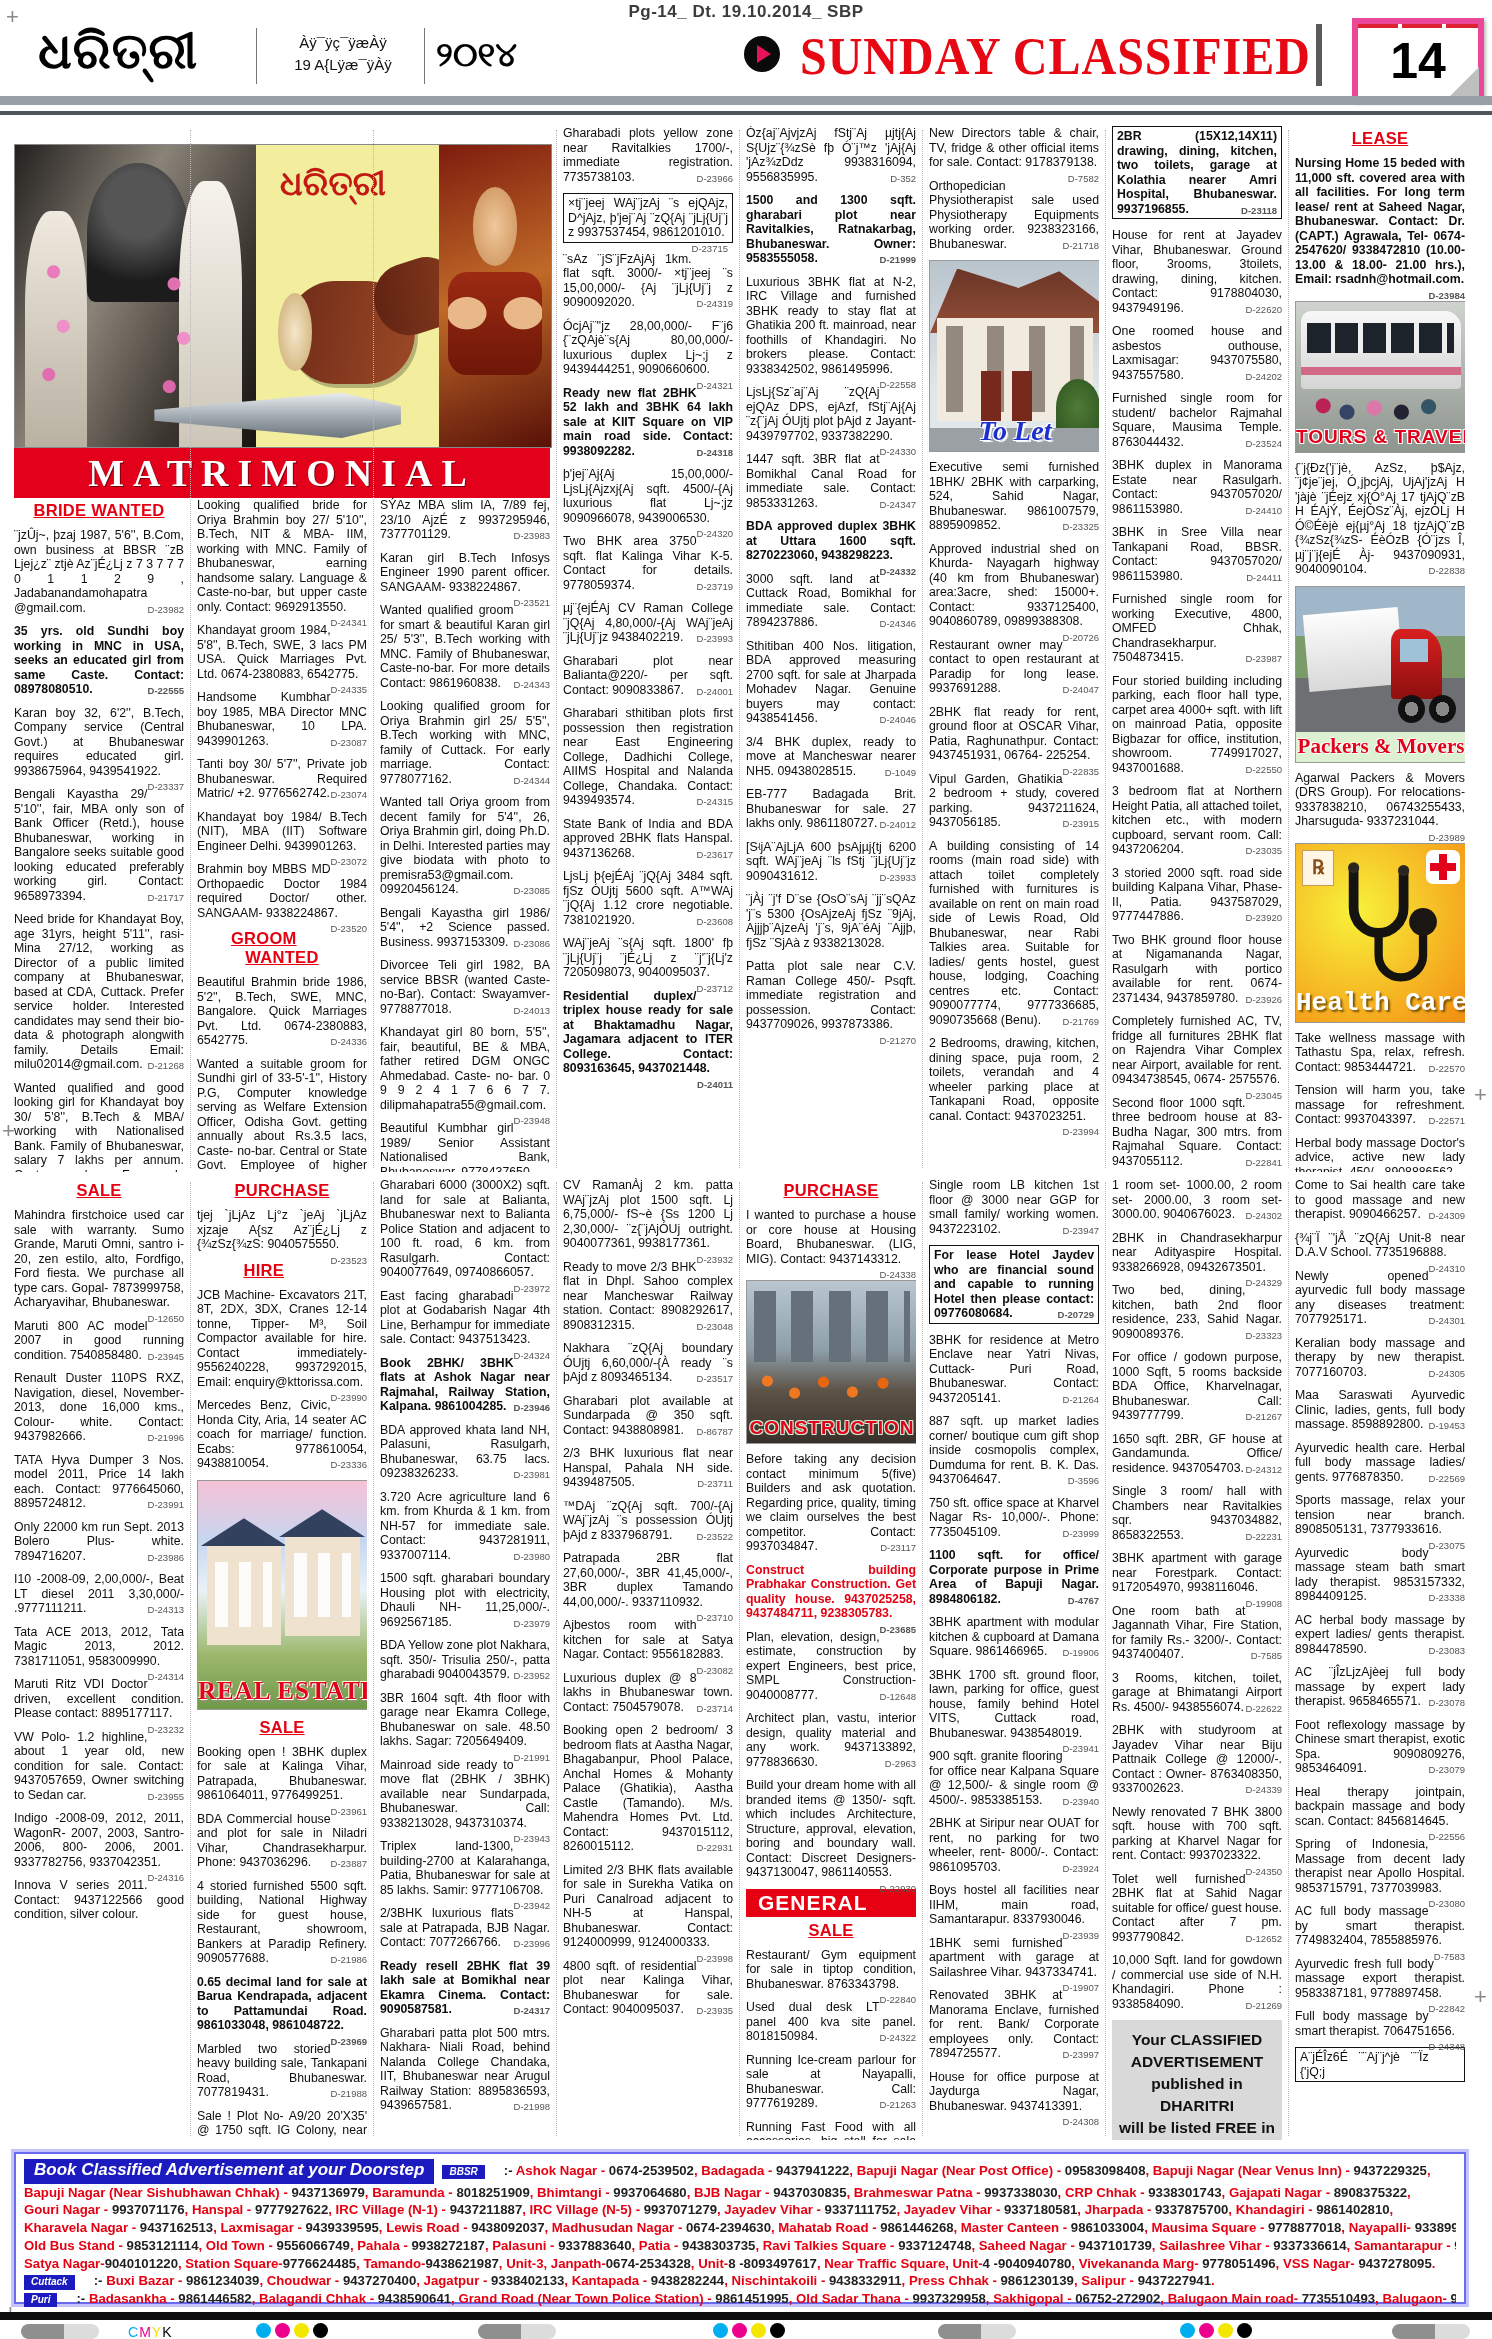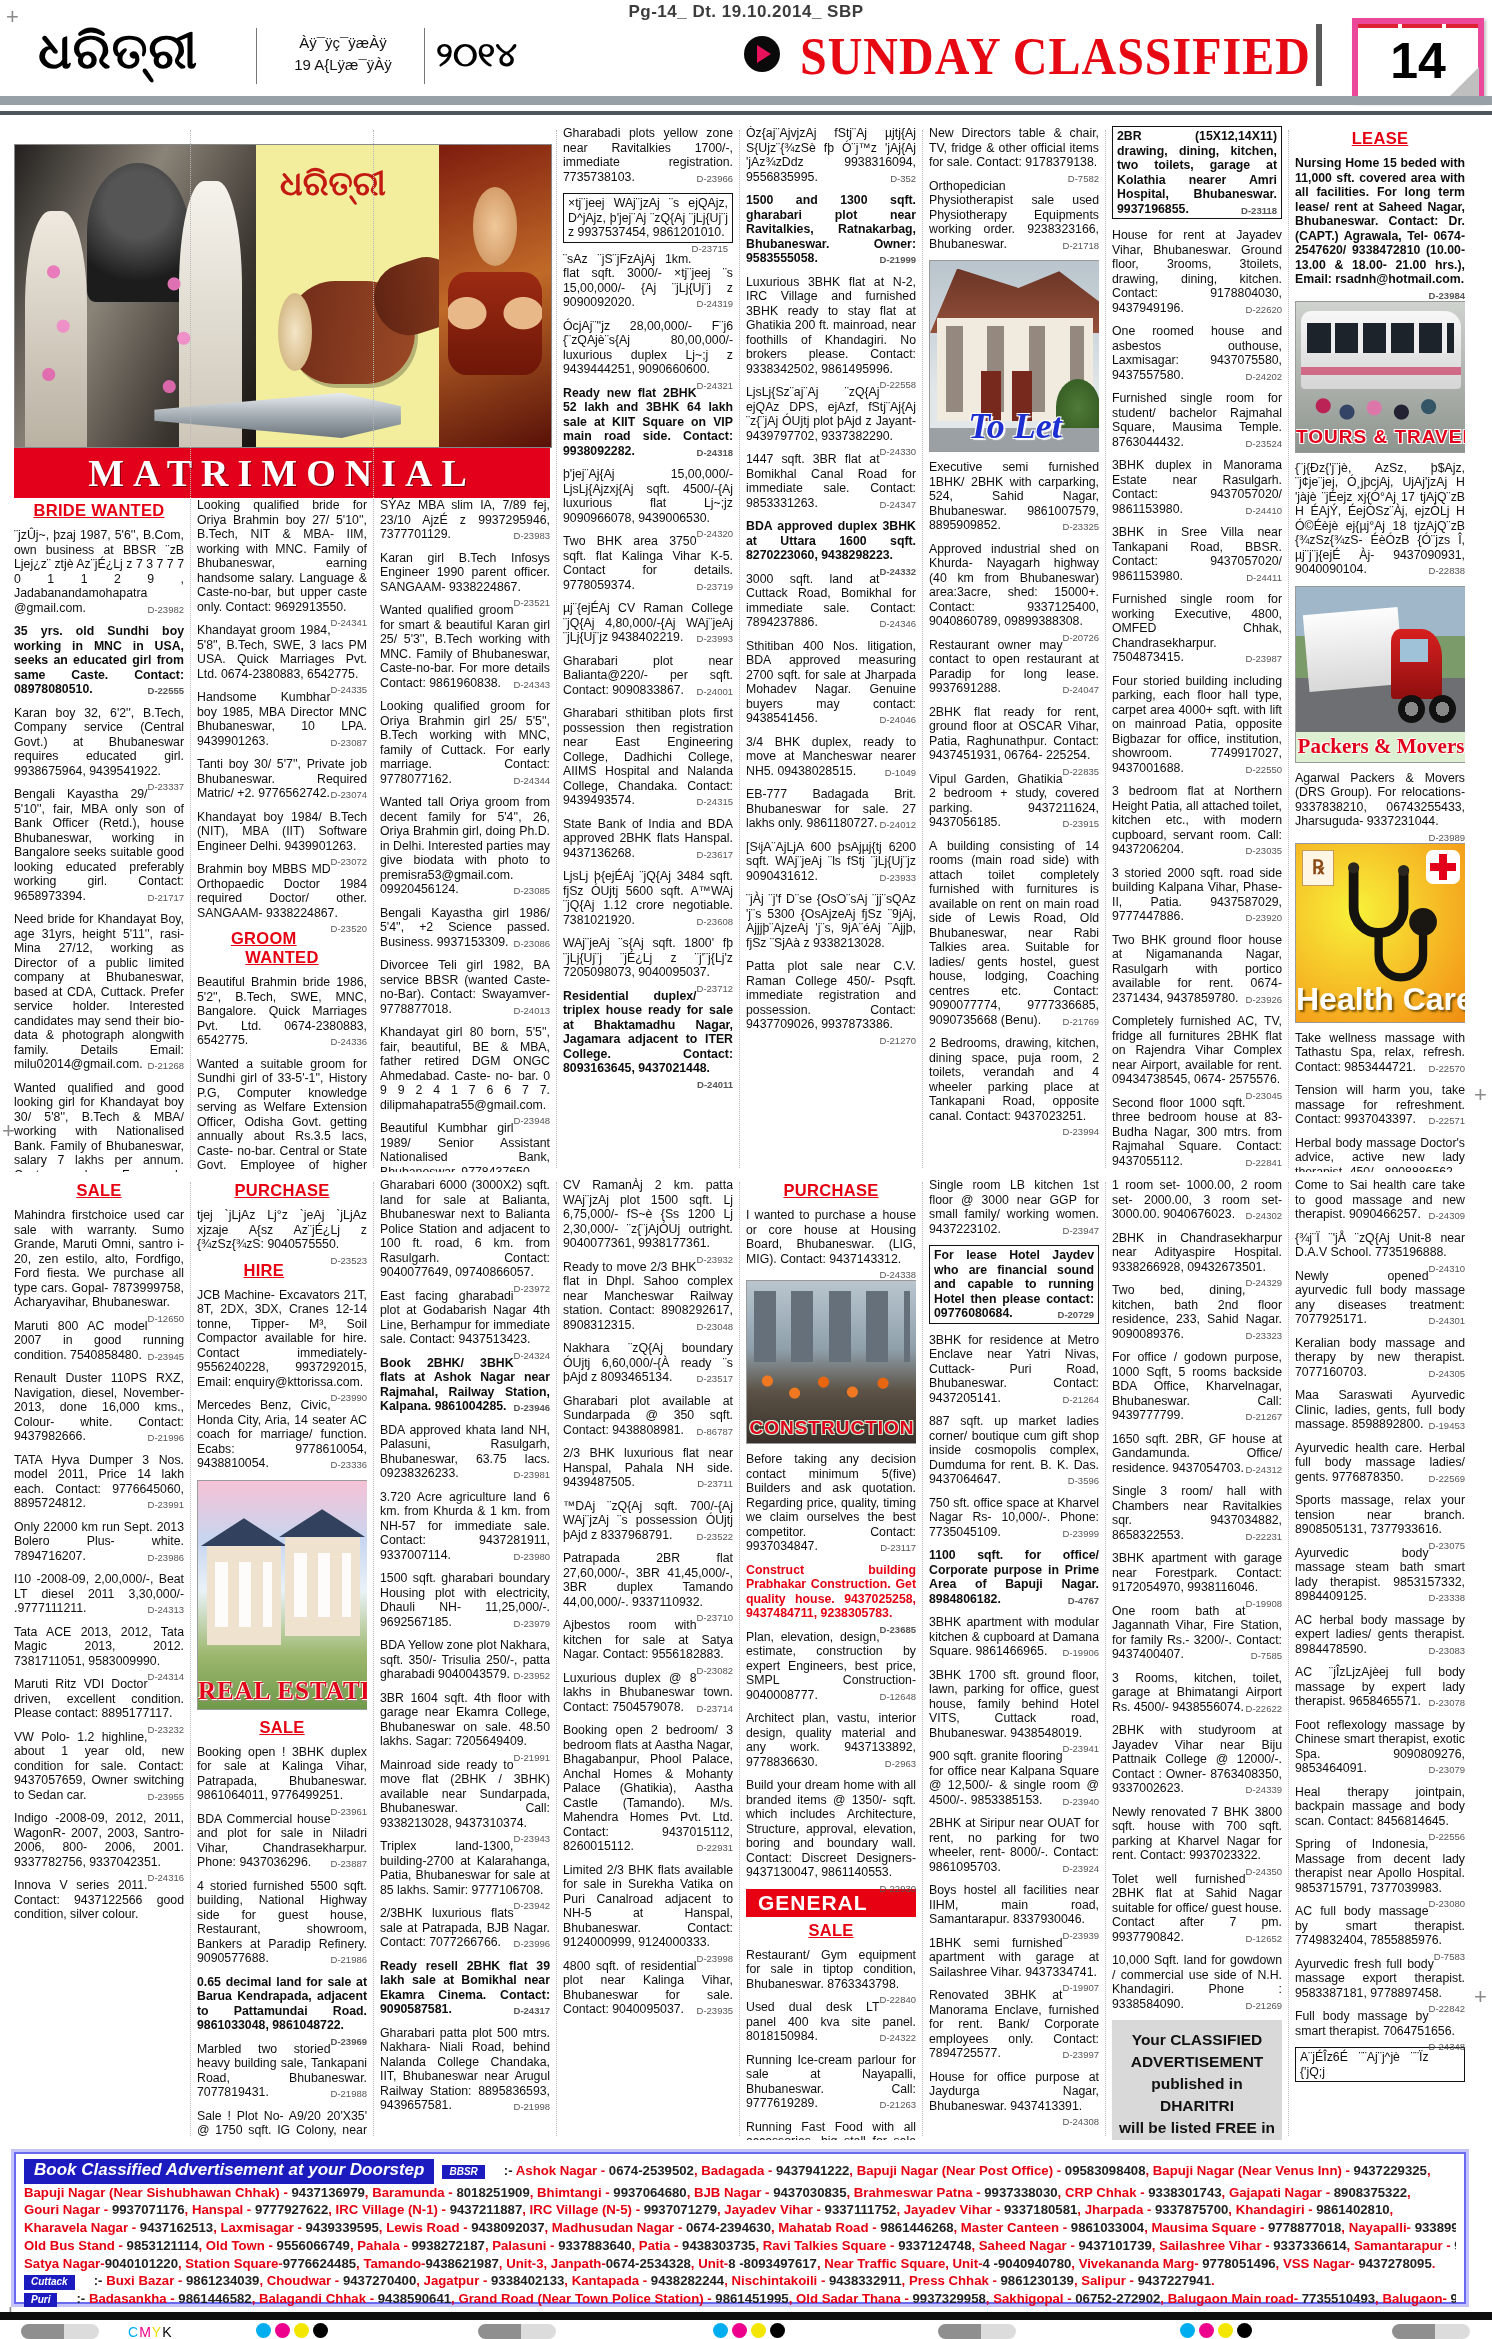--- a/index.html
+++ b/index.html
@@ -69,21 +69,21 @@
   .matband span{color:#fff;font-family:"Liberation Serif",serif;font-weight:bold;font-size:38px;letter-spacing:9px;text-shadow:1px 1px 0 #7a0010;}
   
   .img-tolet{height:190px;background:linear-gradient(#b9c4cc,#e2e7ea 70%);}
   .tl-roof{position:absolute;left:0;top:4%;width:100%;height:34%;background:linear-gradient(#6b3526,#94503a);clip-path:polygon(0 100%,16% 0,52% 30%,76% 4%,100% 52%,100% 100%);}
   .tl-house{position:absolute;left:4%;top:30%;width:92%;height:54%;background:#f0eadf;}
   .tl-house::before{content:"";position:absolute;inset:8% 6%;background:repeating-linear-gradient(90deg,#4a3a30 0 12%,transparent 12% 30%);opacity:.55;}
   .tl-door{position:absolute;left:30%;bottom:16%;width:12%;height:26%;background:#76291c;}
   .tl-door2{position:absolute;left:48%;bottom:16%;width:12%;height:26%;background:#76291c;}
   .tl-bush{position:absolute;right:0;bottom:8%;width:26%;height:30%;border-radius:50% 50% 0 0;background:radial-gradient(#4f7a36,#2f5520);}
   .tl-drive{position:absolute;left:0;bottom:0;width:100%;height:12%;background:#9aa0a4;}
-  .cap-tolet{color:#1d2fd0;font-family:"Liberation Serif",serif;font-style:italic;font-size:36px;text-shadow:-1px -1px 0 #fff,1px -1px 0 #fff,-1px 1px 0 #fff,2px 2px 1px #fff;margin-top:20px;}
+  .cap-tolet{color:#1d2fd0;font-family:"Liberation Serif",serif;font-style:italic;font-size:28px;text-shadow:-1px -1px 0 #fff,1px -1px 0 #fff,-1px 1px 0 #fff,2px 2px 1px #fff;margin-top:20px;}
   
   .img-tours{height:150px;background:linear-gradient(#cfd3cd,#8e948e);}
   .tb-bus{position:absolute;left:3%;top:6%;width:94%;height:52%;background:linear-gradient(#f7f7f7,#d5d5d5);border-radius:10px 16px 4px 4px;}
   .tb-bus::before{content:"";position:absolute;left:4%;top:16%;width:92%;height:38%;background:repeating-linear-gradient(90deg,#1d232b 0 16%,#eee 16% 19%);}
   .tb-bus::after{content:"";position:absolute;left:0;bottom:18%;width:100%;height:10%;background:#d06a86;}
   .tb-people{position:absolute;left:0;top:58%;width:100%;height:28%;background:
     radial-gradient(circle 8px at 16% 40%,#b25 0 7px,transparent 8px),
     radial-gradient(circle 8px at 30% 55%,#346 0 7px,transparent 8px),
     radial-gradient(circle 8px at 46% 45%,#d7a 0 7px,transparent 8px),
     radial-gradient(circle 8px at 62% 55%,#223 0 7px,transparent 8px),
@@ -98,21 +98,21 @@
   .pk-w1{left:60%;}.pk-w2{left:78%;}
   .pk-capband{position:absolute;left:0;right:0;bottom:0;height:30px;background:#def0d2;}
   .cap-pack{color:#e2001a;font-family:"Liberation Serif",serif;font-size:21px;bottom:3px;text-shadow:1px 1px 0 #fff,-1px -1px 0 #fff;}
   
   .img-health{height:178px;background:radial-gradient(circle at 35% 38%,#f8f23a,#f5a81e 72%,#ef8d12);}
   .img-health svg{position:absolute;left:8%;top:8%;width:84%;height:78%;}
   .hc-cross{position:absolute;top:6px;right:6px;width:34px;height:34px;background:#fff;border-radius:7px;}
   .hc-cross::before{content:"";position:absolute;left:4px;top:13px;width:26px;height:8px;background:#e2001a;}
   .hc-cross::after{content:"";position:absolute;left:13px;top:4px;width:8px;height:26px;background:#e2001a;}
   .hc-rx{position:absolute;top:6px;left:6px;width:30px;height:34px;background:#fff6e6;border:1px solid #c89a5a;color:#8a4a16;font-size:20px;font-weight:bold;text-align:center;line-height:32px;}
-  .cap-health{color:#fff;font-size:32px;text-shadow:2px 2px 2px #7a5204;}
+  .cap-health{color:#fff;font-size:26px;text-shadow:2px 2px 2px #7a5204;font-family:Liberation Mono, monospace;}
   
   .img-auto{height:242px;background:linear-gradient(#fbfbfd,#e4e4ec);}
   .au-moto{position:absolute;left:4%;top:5%;width:88%;height:34%;background:
     radial-gradient(ellipse 46% 60% at 34% 55%,#cf1020 0 55%,transparent 56%),
     radial-gradient(ellipse 50% 55% at 66% 60%,#23262c 0 55%,transparent 56%);}
   .au-car{position:absolute;left:3%;bottom:22%;width:94%;height:30%;background:linear-gradient(#e01020,#8f0a14);border-radius:16px 48px 8px 8px;}
   .au-car::before{content:"";position:absolute;left:14%;top:6%;width:46%;height:42%;background:#2a2f38;clip-path:polygon(8% 100%,22% 0,100% 0,92% 100%);}
   .au-w1,.au-w2{position:absolute;bottom:12%;width:17%;height:13%;border-radius:50%;background:radial-gradient(#bbb 0 32%,#15181d 33%);}
   .au-w1{left:12%;}.au-w2{left:70%;}
   .cap-auto{color:#2b3fd8;font-size:23px;letter-spacing:2px;text-shadow:-1px -1px 0 #fff,1px -1px 0 #fff,-1px 1px 0 #fff,2px 2px 0 #fff;}

